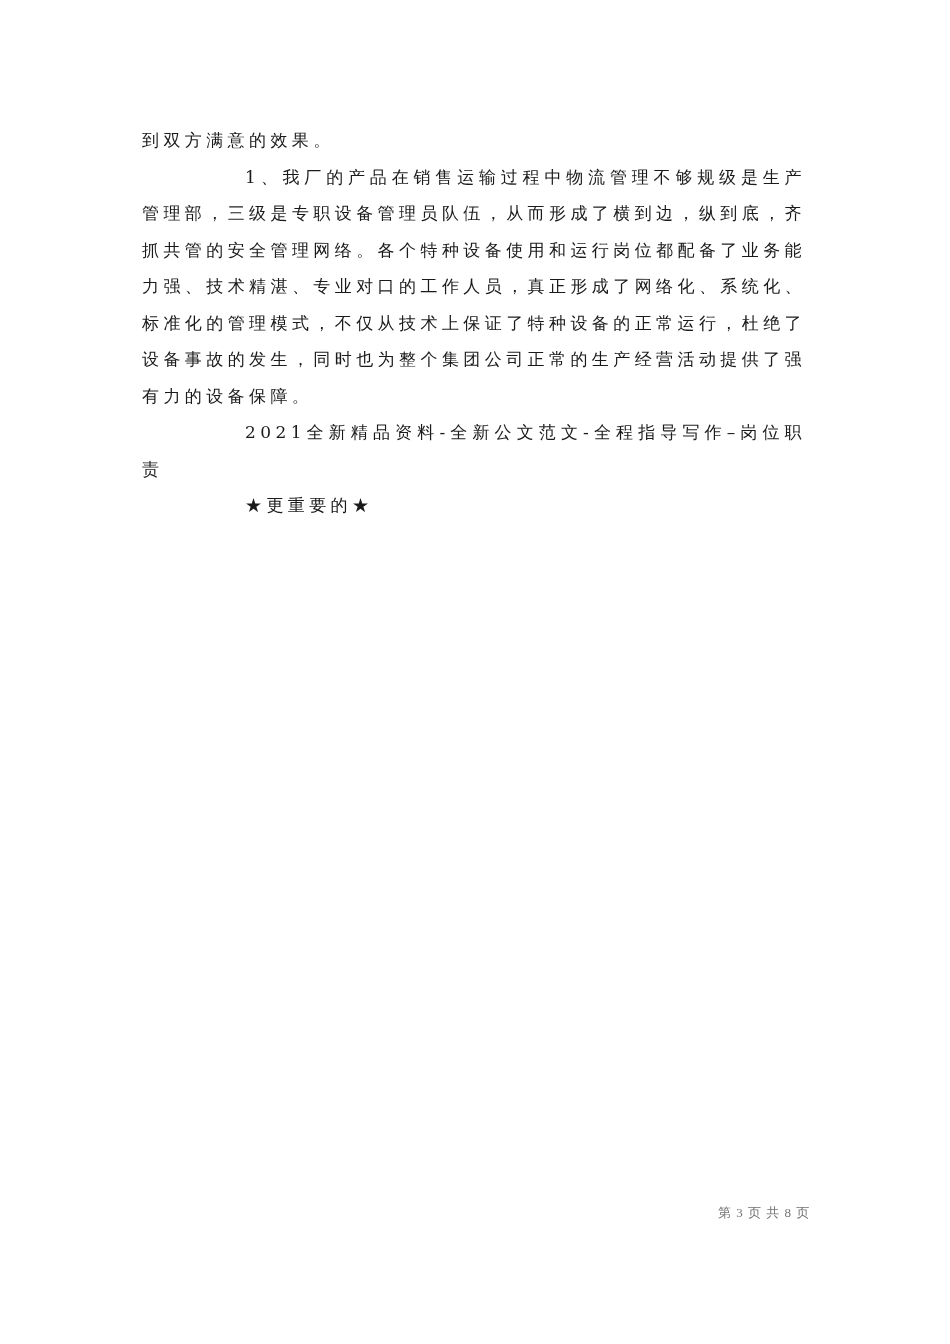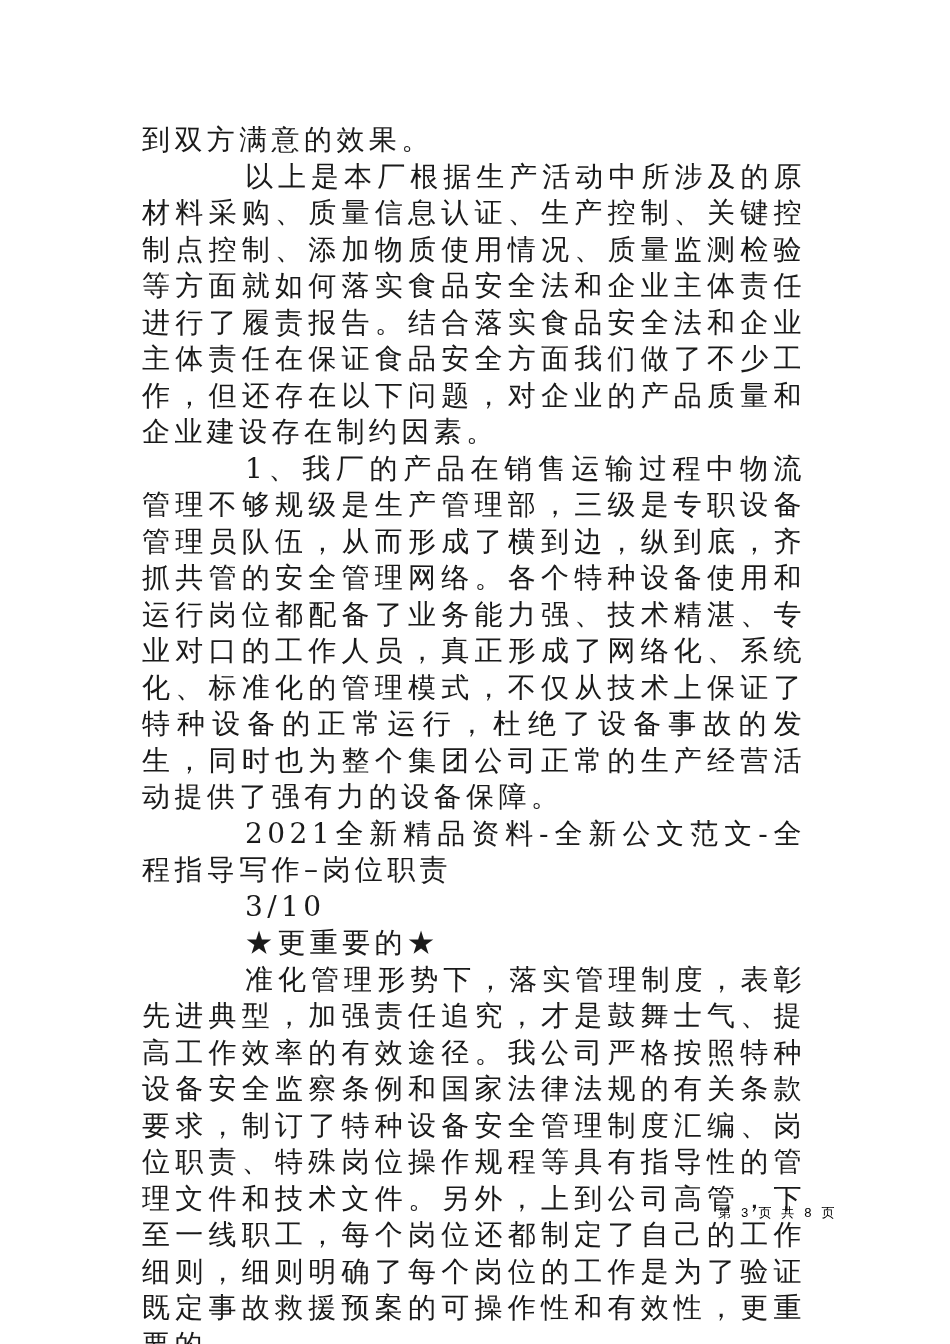--- a/index.html
+++ b/index.html
@@ -24,48 +24,45 @@
       background: #ffffff;
     }
     .body-text {
       position: absolute;
       left: 142px;
       top: 122px;
       width: 664px;
     }
     .para {
       margin: 0;
-      font-size: 28px;
+      font-size: 17px;
       line-height: 36.5px;
       letter-spacing: 4.4px;
       text-align: justify;
       text-align-last: left;
       word-break: break-all;
     }
     .indent {
       text-indent: 103px;
     }
     .footer {
       position: absolute;
       top: 1204px;
       left: 718px;
       font-size: 13px;
       letter-spacing: 1px;
-      color: #000000;
-      font-family: Liberation Mono, monospace;
+      color: #737373;
+      font-family: Liberation Serif, serif;
     }
   </style>
 </head>
 <body>
 
 <div class="page">
   <div class="body-text">
     <p class="para">到双方满意的效果。</p>
-    <p class="para indent">以上是本厂根据生产活动中所涉及的原材料采购、质量信息认证、生产控制、关键控制点控制、添加物质使用情况、质量监测检验等方面就如何落实食品安全法和企业主体责任进行了履责报告。结合落实食品安全法和企业主体责任在保证食品安全方面我们做了不少工作，但还存在以下问题，对企业的产品质量和企业建设存在制约因素。</p>
     <p class="para indent">1、我厂的产品在销售运输过程中物流管理不够规级是生产管理部，三级是专职设备管理员队伍，从而形成了横到边，纵到底，齐抓共管的安全管理网络。各个特种设备使用和运行岗位都配备了业务能力强、技术精湛、专业对口的工作人员，真正形成了网络化、系统化、标准化的管理模式，不仅从技术上保证了特种设备的正常运行，杜绝了设备事故的发生，同时也为整个集团公司正常的生产经营活动提供了强有力的设备保障。</p>
     <p class="para indent">2021全新精品资料-全新公文范文-全程指导写作–岗位职责</p>
-    <p class="para indent">3/10</p>
     <p class="para indent">★更重要的★</p>
-    <p class="para indent">准化管理形势下，落实管理制度，表彰先进典型，加强责任追究，才是鼓舞士气、提高工作效率的有效途径。我公司严格按照特种设备安全监察条例和国家法律法规的有关条款要求，制订了特种设备安全管理制度汇编、岗位职责、特殊岗位操作规程等具有指导性的管理文件和技术文件。另外，上到公司高管，下至一线职工，每个岗位还都制定了自己的工作细则，细则明确了每个岗位的工作是为了验证既定事故救援预案的可操作性和有效性，更重要的</p>
   </div>
 
   <div class="footer">第 3 页 共 8 页</div>
 </div>
 
 </body></html>

